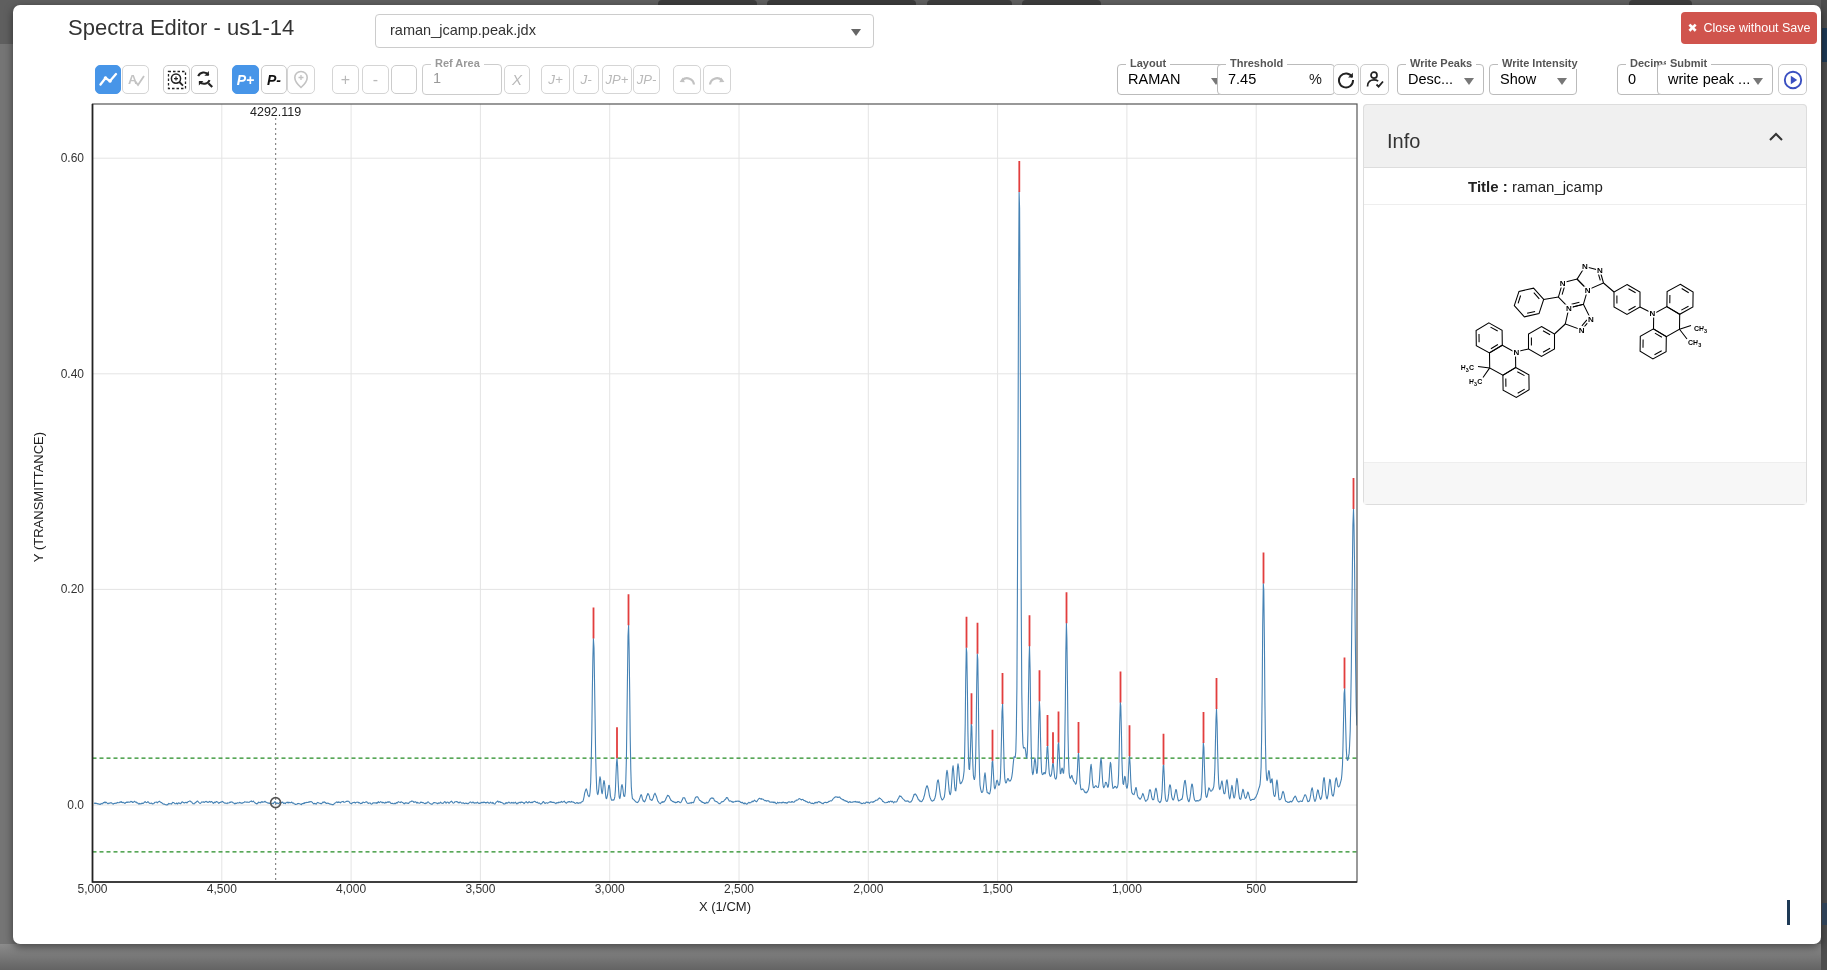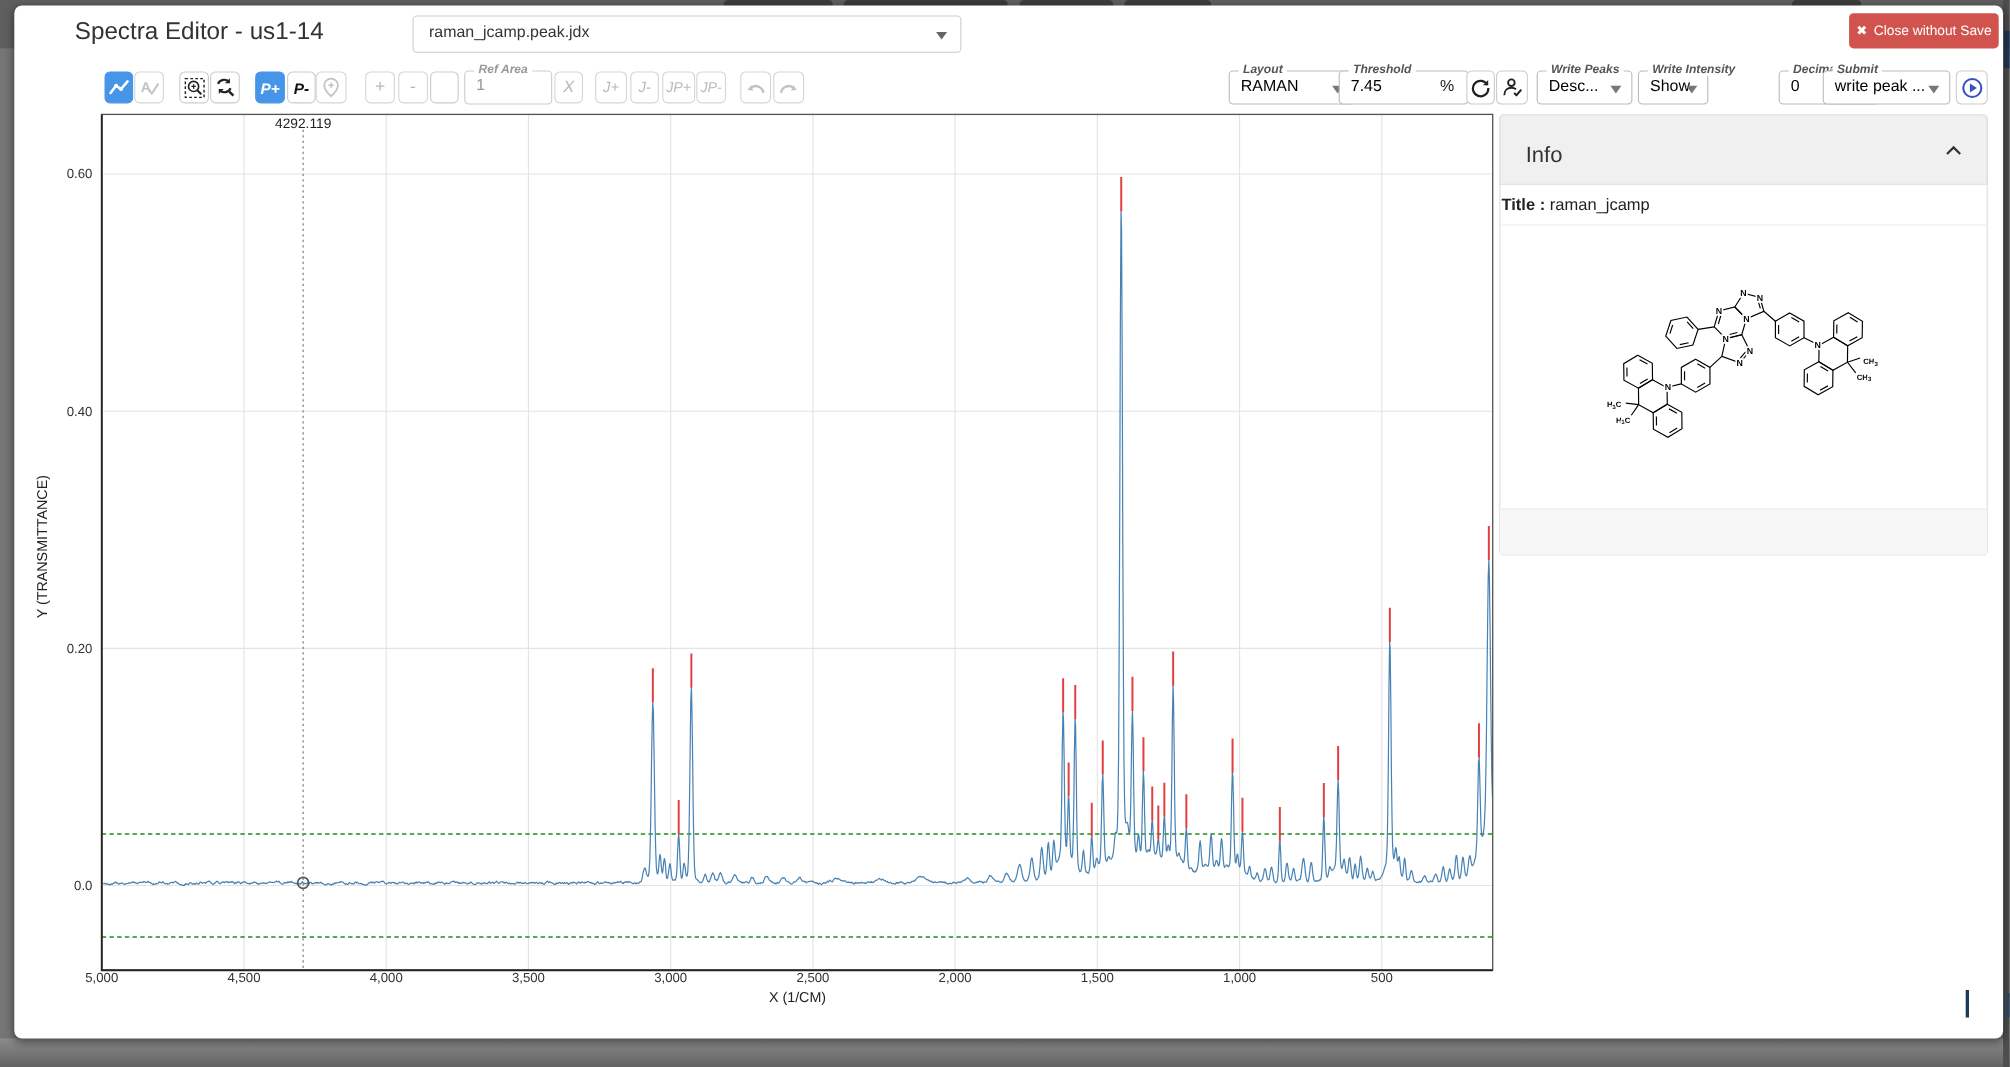--- a/index.html
+++ b/index.html
@@ -4,21 +4,21 @@
 <style>
   * { margin:0; padding:0; box-sizing:border-box; }
   html,body { width:1827px; height:970px; overflow:hidden; font-family:"Liberation Sans",sans-serif; }
   body { background:#757575; position:relative; -webkit-font-smoothing:antialiased; }
   .abs { position:absolute; }
   .btn { position:absolute; height:29px; border:1px solid #ccc; border-radius:5px; background:#fff;
          display:flex; align-items:center; justify-content:center; font-size:14px; color:#333; }
   .btn.dis { color:#b9b9b9; border-color:#d5d5d5; }
   .btn.blue { background:#4795e8; border-color:#4795e8; color:#fff; }
   .fset { position:absolute; height:31px; border:1px solid #bbb; border-radius:4px; background:#fff; }
-  .fset .lg { position:absolute; top:-8px; left:8px; background:#fff; padding:0 4px; font-size:11px; color:#555; font-weight:bold; white-space:nowrap;font-style:italic; }
+  .fset .lg { position:absolute; top:-8px; left:8px; background:#fff; padding:0 4px; font-size:11px; color:#555; font-weight:bold; white-space:nowrap; }
   .fset .val { position:absolute; left:10px; top:6px; font-size:14.5px; color:#000000; }
   .caret { position:absolute; right:9px; top:13px; width:0; height:0; border-left:5.5px solid transparent;
            border-right:5.5px solid transparent; border-top:7px solid #777; }
 </style>
 </head>
 <body>
 
   <div class="abs" style="left:0;top:0;width:1827px;height:44px;background:#5f5f5f"></div>
   <div class="abs" style="left:658px;top:0;width:99px;height:8px;background:#3d3d3d;border-radius:4px 4px 0 0"></div>
   <div class="abs" style="left:767px;top:0;width:149px;height:8px;background:#3b3b3b;border-radius:4px 4px 0 0"></div>
@@ -128,21 +128,21 @@
       <circle cx="9" cy="4.2" r="3" stroke="#222" stroke-width="1.7" fill="none"></circle>
       <path d="M2.5 15.5 C2.5 10.5 6 8.8 9 8.8 C10.5 8.8 12 9.2 13.2 10.1" stroke="#222" stroke-width="1.7" fill="none"></path>
       <path d="M11.5 13.5 L13.6 15.6 L18 10.5" stroke="#222" stroke-width="1.8" fill="none"></path>
     </svg>
 </div>
 <div class="fset" style="left:1397px;top:64px;width:87px">
   <span class="lg">Write Peaks</span>
     <span class="val">Desc...</span>
   <div class="caret"></div>
 </div>
-<div class="fset" style="left:1489px;top:64px;width:64px">
+<div class="fset" style="left:1489px;top:64px;width:88px">
   <span class="lg">Write Intensity</span>
     <span class="val">Show</span>
   <div class="caret"></div>
 </div>
 <div class="fset" style="left:1617px;top:64px;width:92px">
   <span class="lg">Decimal</span>
     <span class="val">0</span>
   <div class="caret"></div>
 </div>
 <div class="fset" style="left:1657px;top:64px;width:116px">
@@ -192,21 +192,21 @@
 <text x="43" y="497" font-size="13" fill="#222" text-anchor="middle" transform="rotate(-90 43 497)">Y (TRANSMITTANCE)</text>
 </svg>
 
   <div class="abs" style="left:1363px;top:104px;width:444px;height:401px;background:#fff;border:1px solid #ddd;border-radius:4px"></div>
   <div class="abs" style="left:1363px;top:104px;width:444px;height:64px;background:#f0f0f0;border:1px solid #ddd;border-radius:4px 4px 0 0"></div>
   <div class="abs" style="left:1387px;top:130px;font-size:20px;color:#333">Info</div>
   <svg class="abs" style="left:1768px;top:131px" width="16" height="12" viewBox="0 0 16 12">
     <path d="M2 9 L8 3 L14 9" stroke="#333" stroke-width="2" fill="none"></path>
   </svg>
   <div class="abs" style="left:1364px;top:168px;width:442px;height:37px;border-bottom:1px solid #eee"></div>
-  <div class="abs" style="left:1365px;top:178px;font-size:15px;color:#222"><b>Title : </b><span>raman_jcamp</span></div>
+  <div class="abs" style="left:1468px;top:178px;font-size:15px;color:#222"><b>Title : </b><span>raman_jcamp</span></div>
   <div class="abs" style="left:1364px;top:462px;width:442px;height:42px;background:#f7f7f7;border-top:1px solid #eee"></div>
 
   <svg id="mol" width="310" height="200" viewBox="1430 230 310 200" style="position:absolute;left:1430px;top:230px">
 <g stroke="#000" stroke-width="1.05" fill="none">
 <path d="M1533.6,288.2 L1543.7,299.4 L1539.0,313.6 L1524.4,316.8 L1514.3,305.6 L1519.0,291.4 Z"></path>
 <path d="M1533.8,292.7 L1539.3,298.8 M1535.1,311.6 L1527.1,313.3 M1518.1,303.3 L1520.6,295.5"></path>
 <path d="M1577.1,279.1 L1587.6,289.9 L1583.4,304.3 L1568.9,307.9 L1558.4,297.1 L1562.6,282.7 Z"></path>
 <path d="M1579.4,302.3 L1571.5,304.3 M1562.1,294.6 L1564.4,286.8"></path>
 <path d="M1577.1,279.1 L1585.0,266.5 L1600.0,270.5 L1603.5,283.0 L1587.6,289.9 Z"></path>
 <path d="M1598.3,273.6 L1600.3,280.4"></path>

